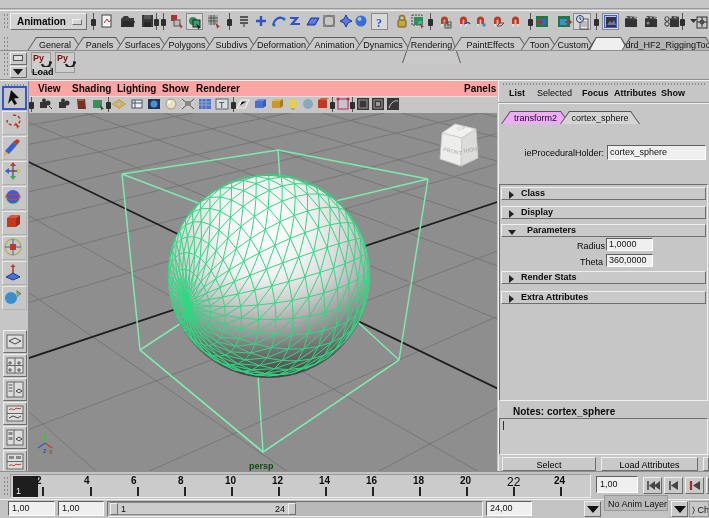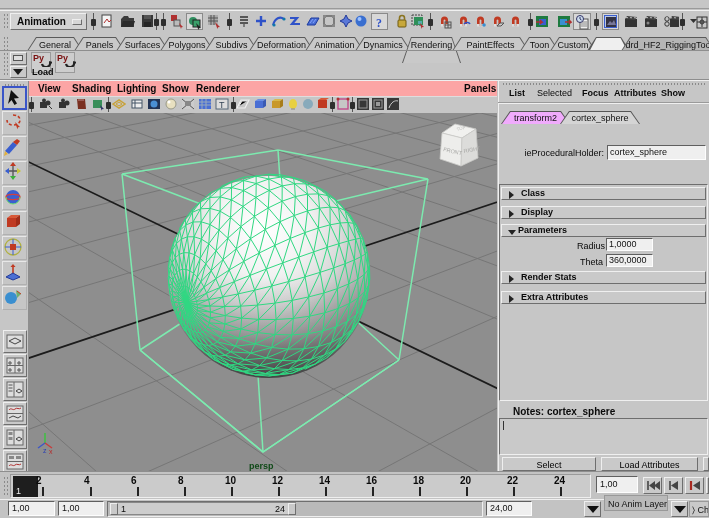--- a/index.html
+++ b/index.html
@@ -631,21 +631,21 @@
 <div class="abs rb" style="left:501px;top:187px;width:205px;height:13px;">
     <div style="position:absolute;left:7px;top:3px;width:0;height:0;border-top:4px solid transparent;border-bottom:4px solid transparent;border-left:5px solid #222;"></div>
     <span class="tx" style="position:absolute;left:19px;top:0px;font-size:9px;font-weight:bold;">Class</span>
   </div>
 <div class="abs rb" style="left:501px;top:206px;width:205px;height:13px;">
     <div style="position:absolute;left:7px;top:3px;width:0;height:0;border-top:4px solid transparent;border-bottom:4px solid transparent;border-left:5px solid #222;"></div>
     <span class="tx" style="position:absolute;left:19px;top:0px;font-size:9px;font-weight:bold;">Display</span>
   </div>
 <div class="abs rb" style="left:501px;top:224px;width:205px;height:13px;">
     <div style="position:absolute;left:6px;top:5px;width:0;height:0;border-left:4px solid transparent;border-right:4px solid transparent;border-top:5px solid #222;"></div>
-    <span class="tx" style="position:absolute;left:16px;top:0px;font-size:9px;font-weight:bold;">Parameters</span>
+    <span class="tx" style="position:absolute;left:25px;top:0px;font-size:9px;font-weight:bold;">Parameters</span>
   </div>
 <div class="abs tx" style="left:577px;top:241px;font-size:9px;">Radius</div>
 <div class="abs fld" style="left:606px;top:238px;width:47px;height:13px;padding-left:2px;font-size:9px;">1,0000</div>
 <div class="abs tx" style="left:580px;top:257px;font-size:9px;">Theta</div>
 <div class="abs fld" style="left:606px;top:254px;width:47px;height:13px;padding-left:2px;font-size:9px;">360,0000</div>
 <div class="abs rb" style="left:501px;top:271px;width:205px;height:13px;">
     <div style="position:absolute;left:7px;top:3px;width:0;height:0;border-top:4px solid transparent;border-bottom:4px solid transparent;border-left:5px solid #222;"></div>
     <span class="tx" style="position:absolute;left:19px;top:0px;font-size:9px;font-weight:bold;">Render Stats</span>
   </div>
 <div class="abs rb" style="left:501px;top:291px;width:205px;height:13px;">
@@ -678,21 +678,21 @@
 <div class="abs tx" style="left:272px;top:475px;font-size:10px;font-weight:bold;">12</div>
 <div class="tick" style="left:278px;top:487px;height:9px;"></div>
 <div class="abs tx" style="left:319px;top:475px;font-size:10px;font-weight:bold;">14</div>
 <div class="tick" style="left:325px;top:487px;height:9px;"></div>
 <div class="abs tx" style="left:366px;top:475px;font-size:10px;font-weight:bold;">16</div>
 <div class="tick" style="left:372px;top:487px;height:9px;"></div>
 <div class="abs tx" style="left:413px;top:475px;font-size:10px;font-weight:bold;">18</div>
 <div class="tick" style="left:419px;top:487px;height:9px;"></div>
 <div class="abs tx" style="left:460px;top:475px;font-size:10px;font-weight:bold;">20</div>
 <div class="tick" style="left:466px;top:487px;height:9px;"></div>
-<div class="abs tx" style="left:507px;top:475px;font-size:10px;font-weight:bold;">22</div>
+<div class="abs tx" style="left:507px;top:475px;font-size:12px;font-weight:normal;">22</div>
 <div class="tick" style="left:513px;top:487px;height:9px;"></div>
 <div class="abs tx" style="left:554px;top:475px;font-size:10px;font-weight:bold;">24</div>
 <div class="tick" style="left:560px;top:487px;height:9px;"></div>
 <div class="abs fld" style="left:596px;top:476px;width:42px;height:17px;padding:2px 0 0 3px;">1,00</div>
 <div class="abs rb" style="left:643px;top:477px;width:19px;height:17px;">
     <svg width="16" height="15" style="position:absolute;left:1px;top:0;">
       <path d="M3 3v9" stroke="#444" stroke-width="1.6"></path>
       <path d="M4 7.5L10 3v9zM9 7.5L15 3v9z" fill="#444"></path>
     </svg>
   </div>

